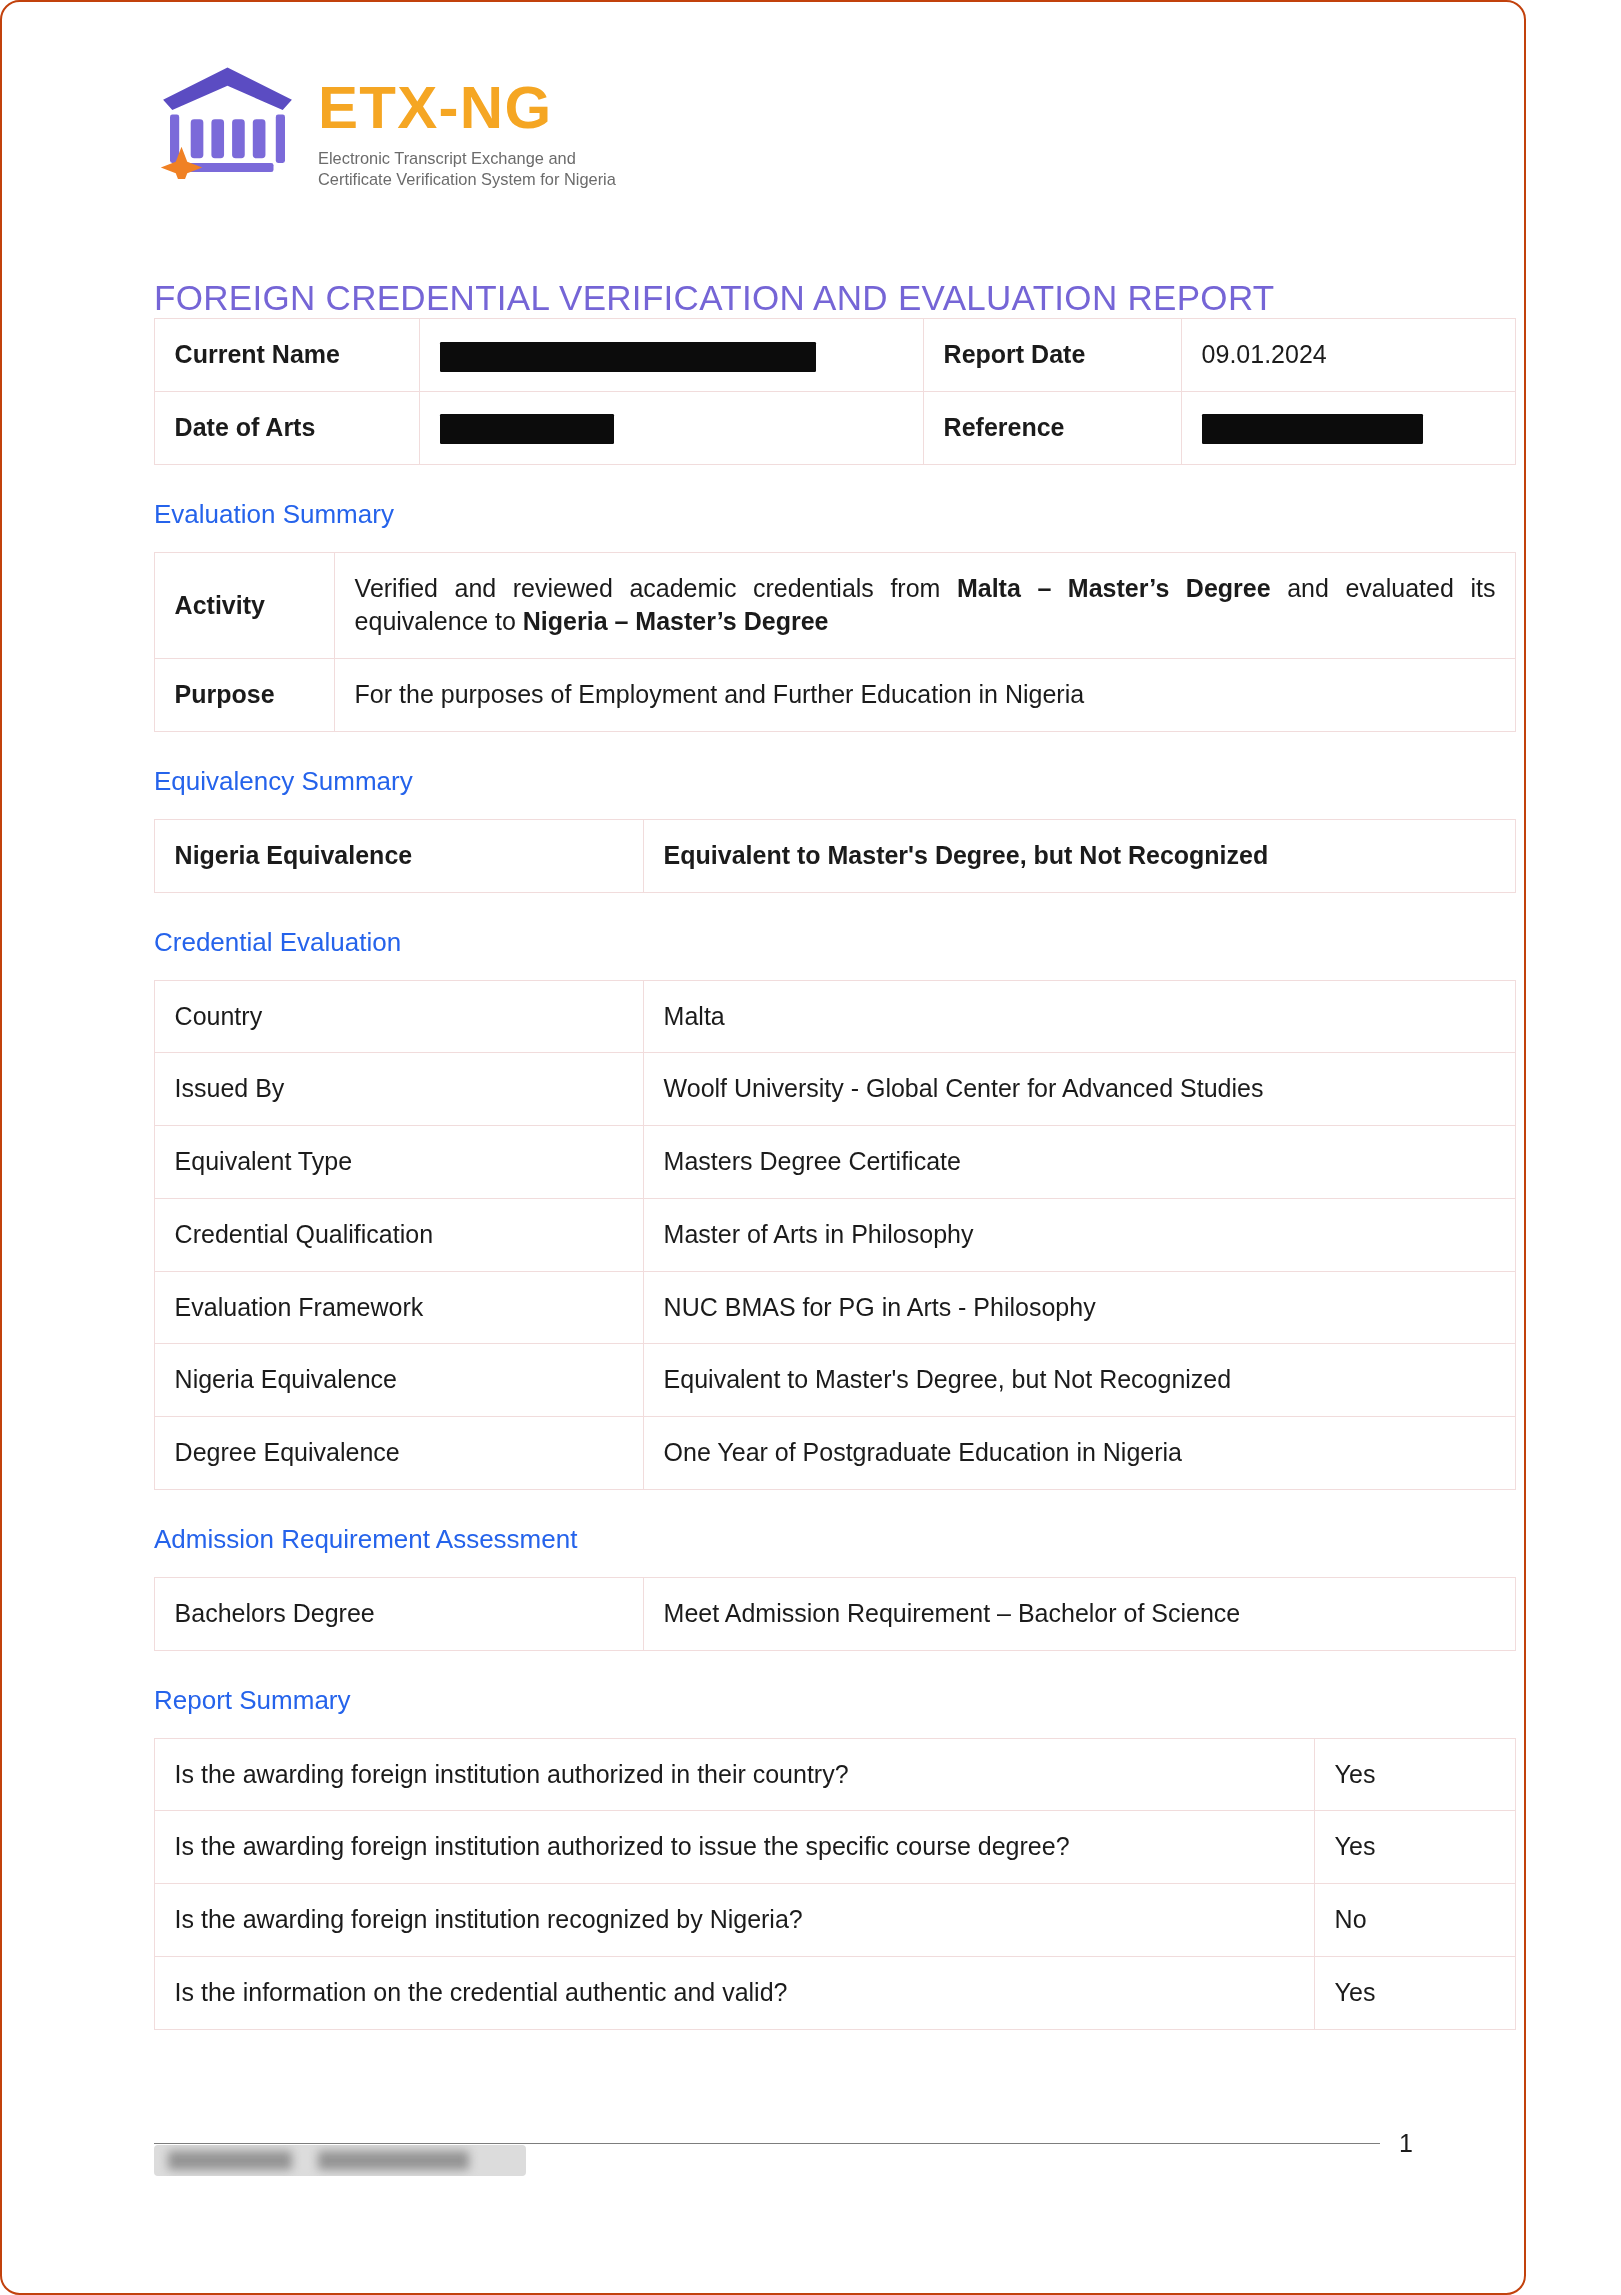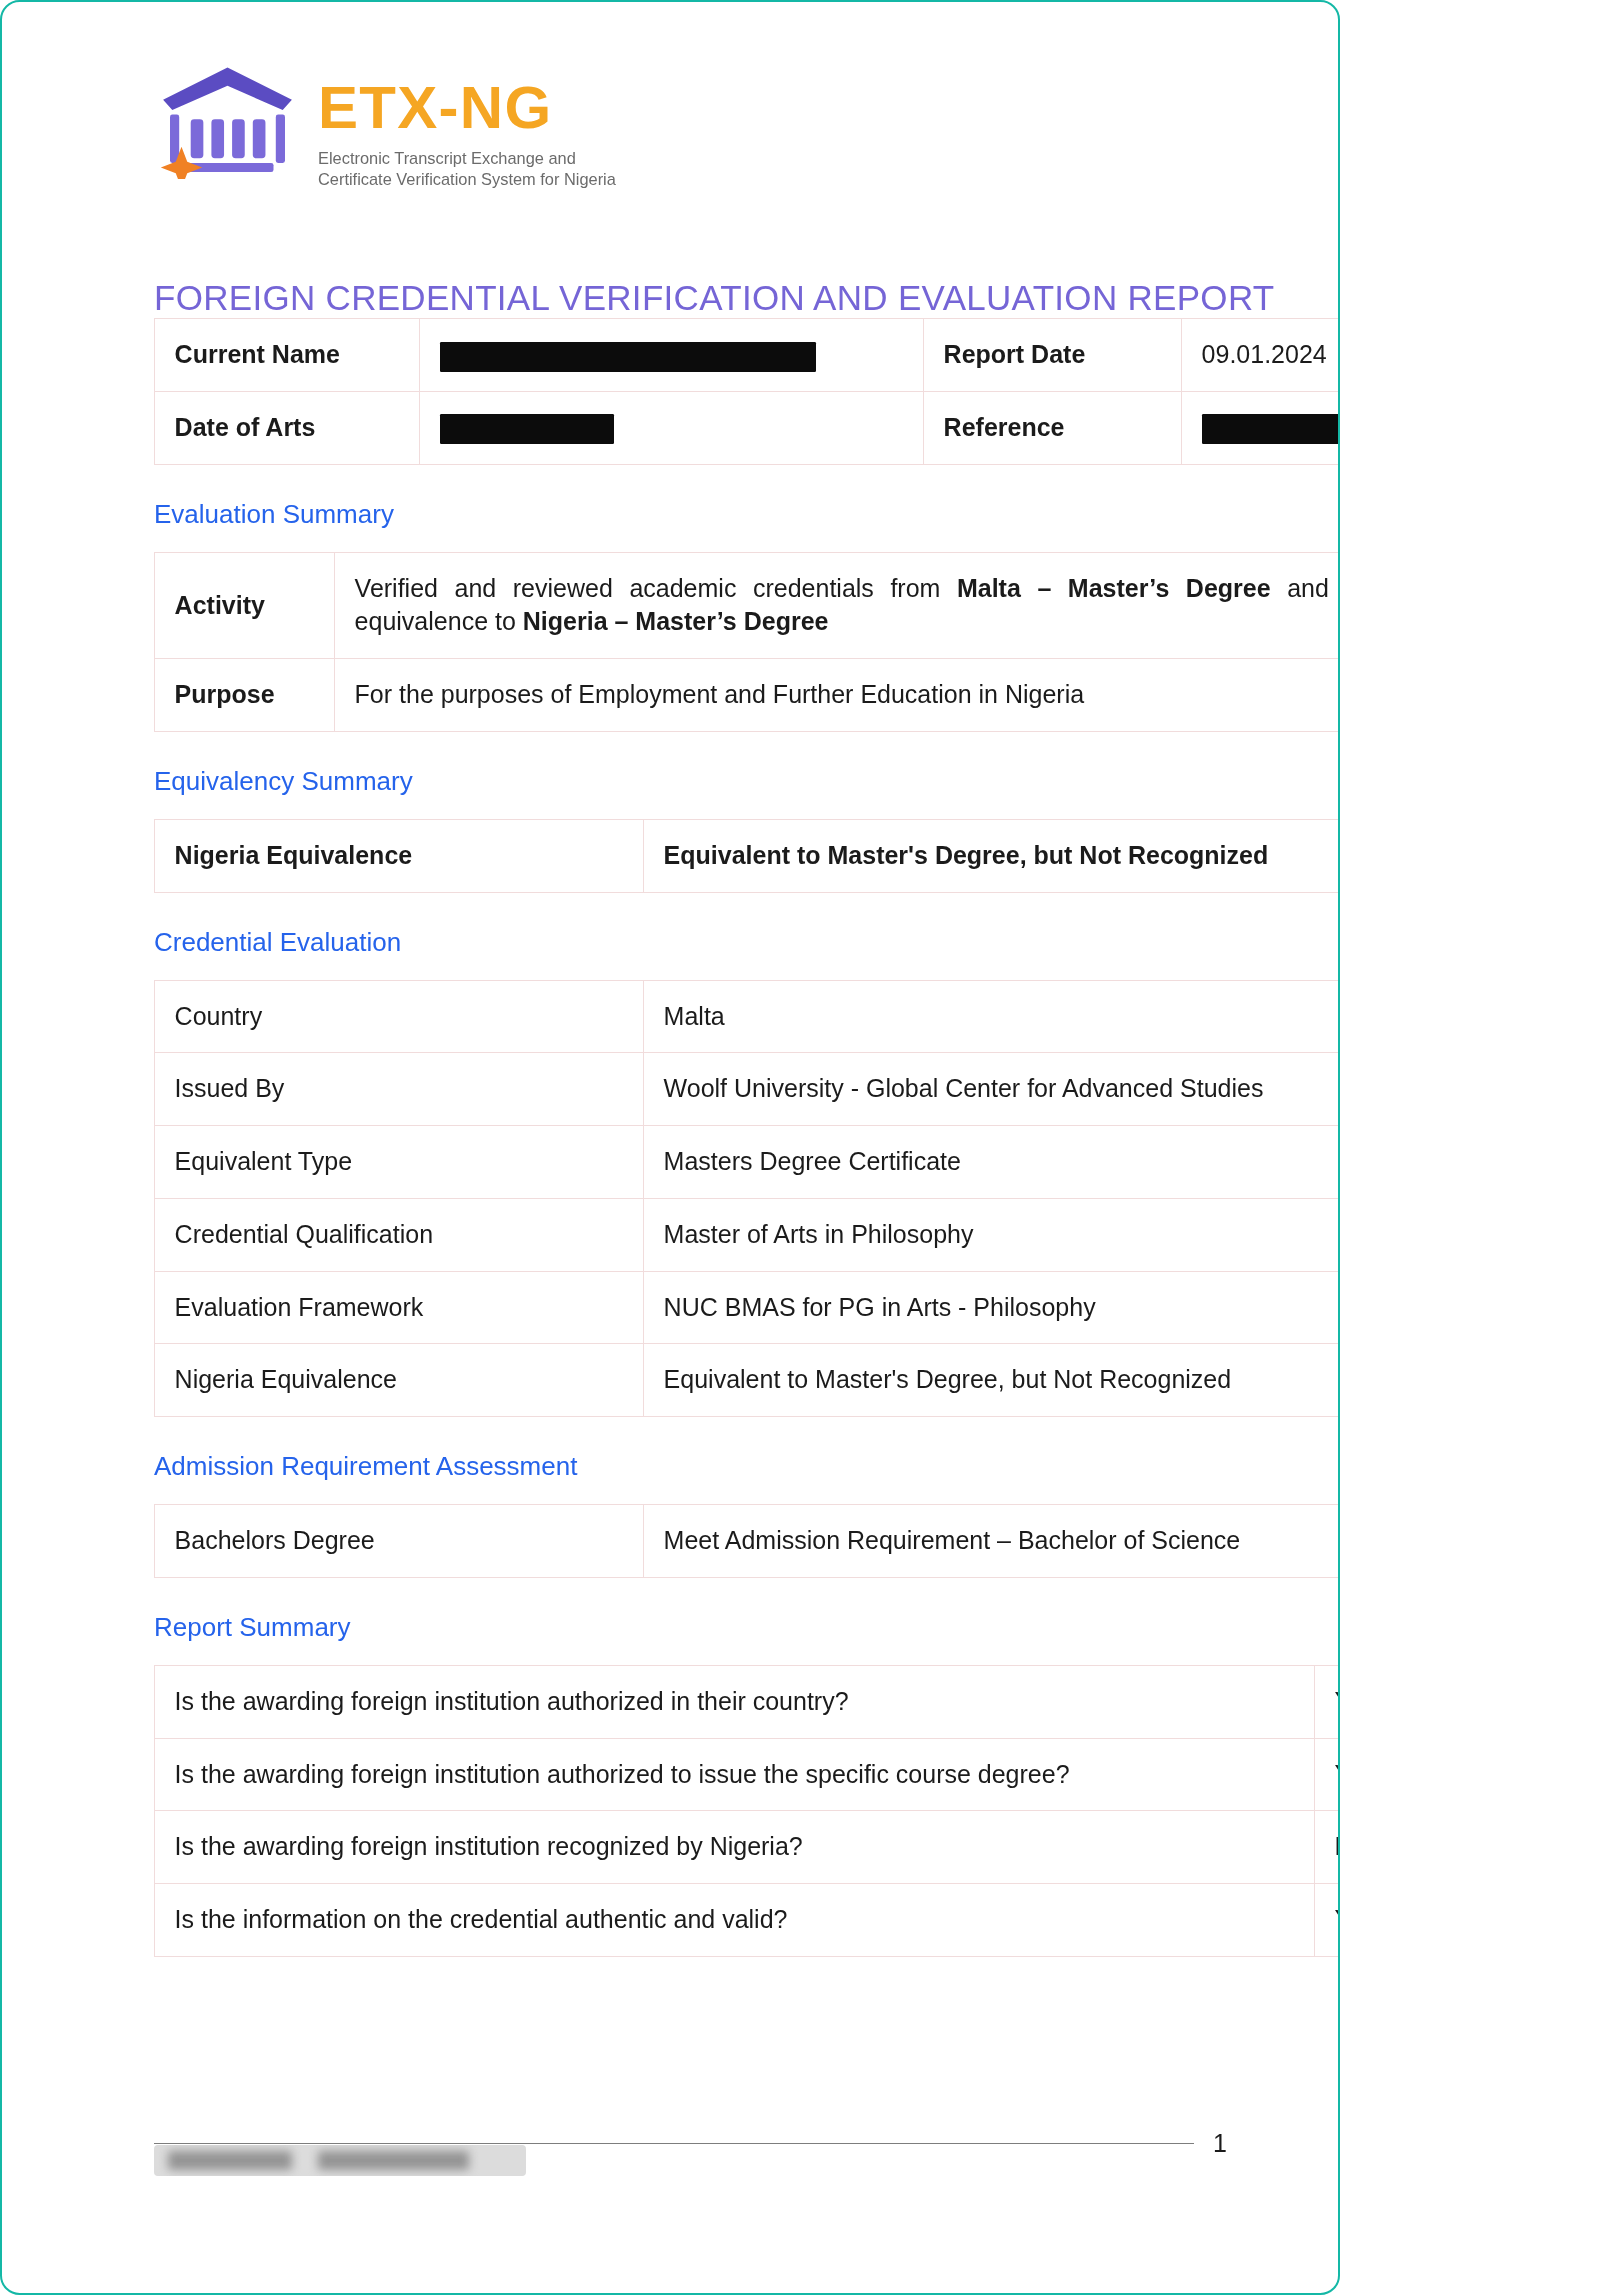--- a/index.html
+++ b/index.html
@@ -9,22 +9,22 @@
     --purple-mid:#7b6ad9;
     --blue:#2563eb;
     --orange:#f5a623;
     --star:#f08124;
     --ink:#1b1b1b;
   }
   *{box-sizing:border-box;}
   html,body{margin:0;padding:0;background:#ffffff;}
   body{font-family:"Liberation Sans",sans-serif;color:var(--ink);}
   .page{
-    width:1340px;height:2295px;background:#fff;
-    border:2px solid #14b8a6;border-radius:19.6px;
+    width:1526px;height:2295px;background:#fff;
+    border:2px solid #c2410c;border-radius:19.6px;
     position:relative;overflow:hidden;font-size:25px;
   }
   .content{margin-left:152px;width:1362px;}
 
   
   .logo{display:flex;align-items:flex-start;gap:17px;padding-top:62px;}
   .logo-icon{width:147px;height:115px;flex:0 0 auto;}
   .logo-text{display:flex;flex-direction:column;padding-top:14.4px;}
   .brand{font-size:60px;font-weight:800;color:var(--orange);letter-spacing:1.3px;line-height:1;}
   .tagline{margin-top:9.2px;font-size:16.4px;line-height:1.3;color:#6b6b6b;}
@@ -181,20 +181,24 @@
         <td>Master of Arts in Philosophy</td>
       </tr>
       <tr>
         <td>Evaluation Framework</td>
         <td>NUC BMAS for PG in Arts - Philosophy</td>
       </tr>
       <tr>
         <td>Nigeria Equivalence</td>
         <td>Equivalent to Master's Degree, but Not Recognized</td>
       </tr>
+      <tr>
+        <td>Degree Equivalence</td>
+        <td>One Year of Postgraduate Education in Nigeria</td>
+      </tr>
     </tbody>
       </table>
 
     <div class="section-heading">Admission Requirement Assessment</div>
     <table class="tbl">
       <colgroup>
           <col style="width:489px">
           <col>
         </colgroup>
       <tbody>

